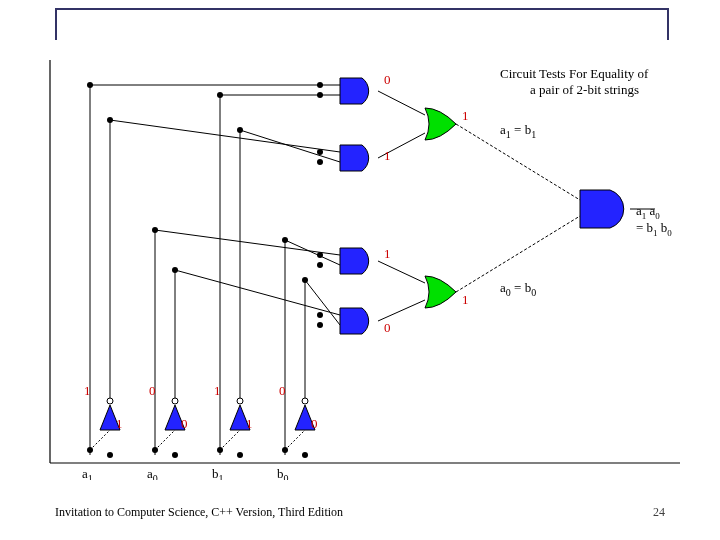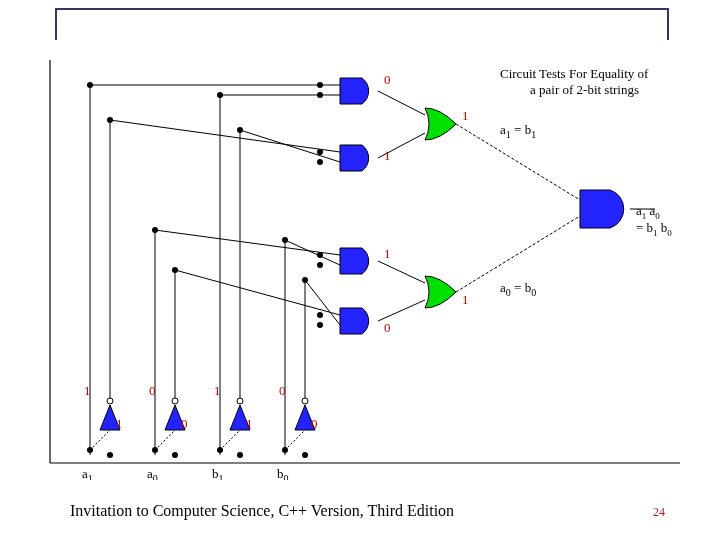--- a/index.html
+++ b/index.html
@@ -24,33 +24,33 @@
   .diagram {
     position: absolute;
     left: 40px;
     top: 60px;
     width: 640px;
     height: 420px;
   }
   .footer {
     position: absolute;
     bottom: 20px;
-    left: 70px;
+    left: 55px;
     right: 55px;
-    font-size: 16px;
+    font-size: 12px;
     font-family: Garamond, Georgia, serif;
     color: #000;
   }
   .page-num {
     position: absolute;
     bottom: 20px;
     right: 55px;
     font-size: 12px;
     font-family: Garamond, Georgia, serif;
-    color: #b91c1c;
+    color: #404040;
   }
 </style>
 </head>
 <body>
 
 <div class="slide-border"></div>
 
 <svg class="diagram" viewBox="0 0 640 420">
 
   <line x1="10" y1="0" x2="10" y2="403" stroke="#000" stroke-width="1.2"></line>

